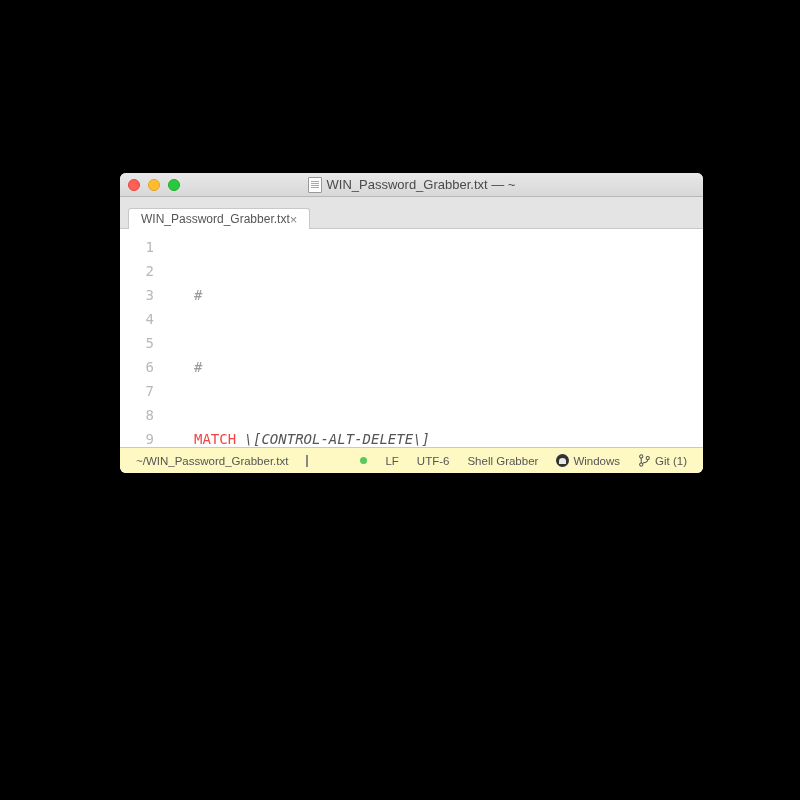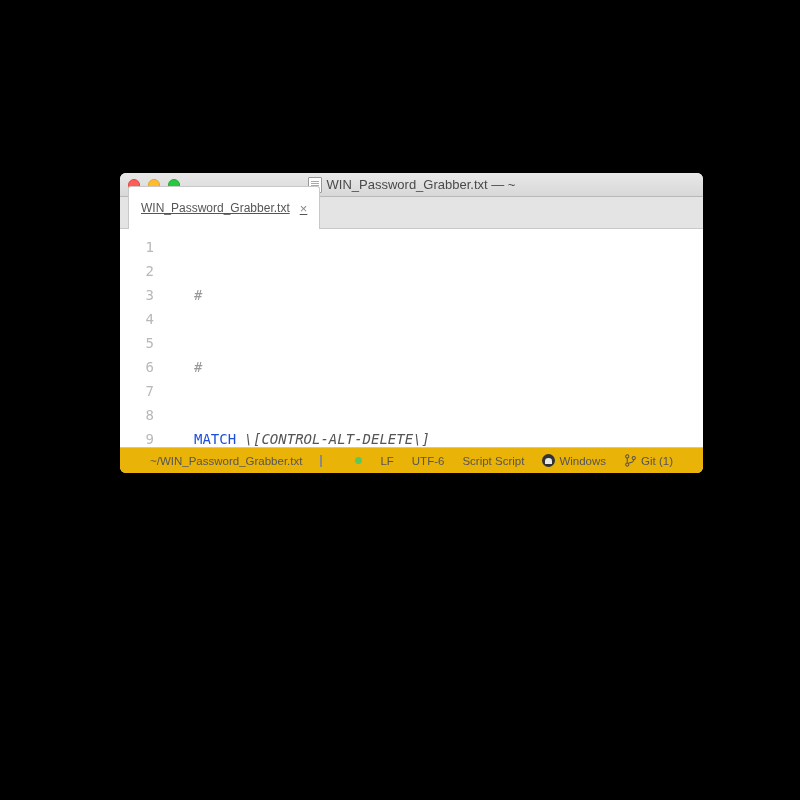--- a/index.html
+++ b/index.html
@@ -75,29 +75,27 @@
       display: flex;
       align-items: flex-end;
       padding-left: 8px;
       border-bottom: 1px solid #c8c8c8;
     }
     .tab {
       background: #fff;
       border: 1px solid #c8c8c8;
       border-bottom: none;
       border-radius: 3px 3px 0 0;
-      padding: 14px 12px;
+      padding: 3px 12px;
       font-size: 12px;
       color: #555;
       display: flex;
       align-items: center;
-      gap: 10px;
       position: relative;
       top: 1px;
-      text-decoration: underline;
     }
     .tab-close {
       font-size: 13px;
       color: #888;
       cursor: pointer;
       line-height: 1;
     }
     .editor {
       flex: 1;
       background: #fff;
@@ -120,31 +118,31 @@
       padding-top: 6px;
       padding-left: 28px;
       font-family: "Menlo", "Monaco", monospace;
       font-size: 14px;
       line-height: 24px;
       color: #666;
       white-space: pre;
     }
     .code .line { display: block; }
     .comment { color: #999; font-style: italic; }
-    .keyword { color: #1d4ed8; }
+    .keyword { color: #ef4444; }
     .text { color: #555; font-style: italic; }
     .statusbar {
       height: 26px;
-      background: #eab308;
+      background: #fef9c3;
       border-top: 1px solid #c8c8c8;
       display: flex;
       align-items: center;
       font-size: 11.5px;
       color: #555;
-      padding: 0 24px;
+      padding: 0 10px;
       gap: 6px;
     }
     .statusbar .spacer { flex: 1; }
     .status-item {
       display: flex;
       align-items: center;
       gap: 4px;
       padding: 0 6px;
     }
     .dot-green {
@@ -232,21 +230,21 @@
     <div class="status-item">
       <span class="dot-green"></span>
     </div>
     <div class="status-item">
       <span>LF</span>
     </div>
     <div class="status-item">
       <span>UTF-6</span>
     </div>
     <div class="status-item">
-      <span>Script Script</span>
+      <span>Shell Grabber</span>
     </div>
     <div class="status-item">
       <span class="gh-icon"></span>
       <span>Windows</span>
     </div>
     <div class="status-item">
       <svg class="git-icon-svg" viewBox="0 0 16 16">
         <circle cx="4" cy="3" r="2" fill="none" stroke="#555" stroke-width="1.3"></circle>
         <circle cx="4" cy="13" r="2" fill="none" stroke="#555" stroke-width="1.3"></circle>
         <circle cx="12" cy="5" r="2" fill="none" stroke="#555" stroke-width="1.3"></circle>

